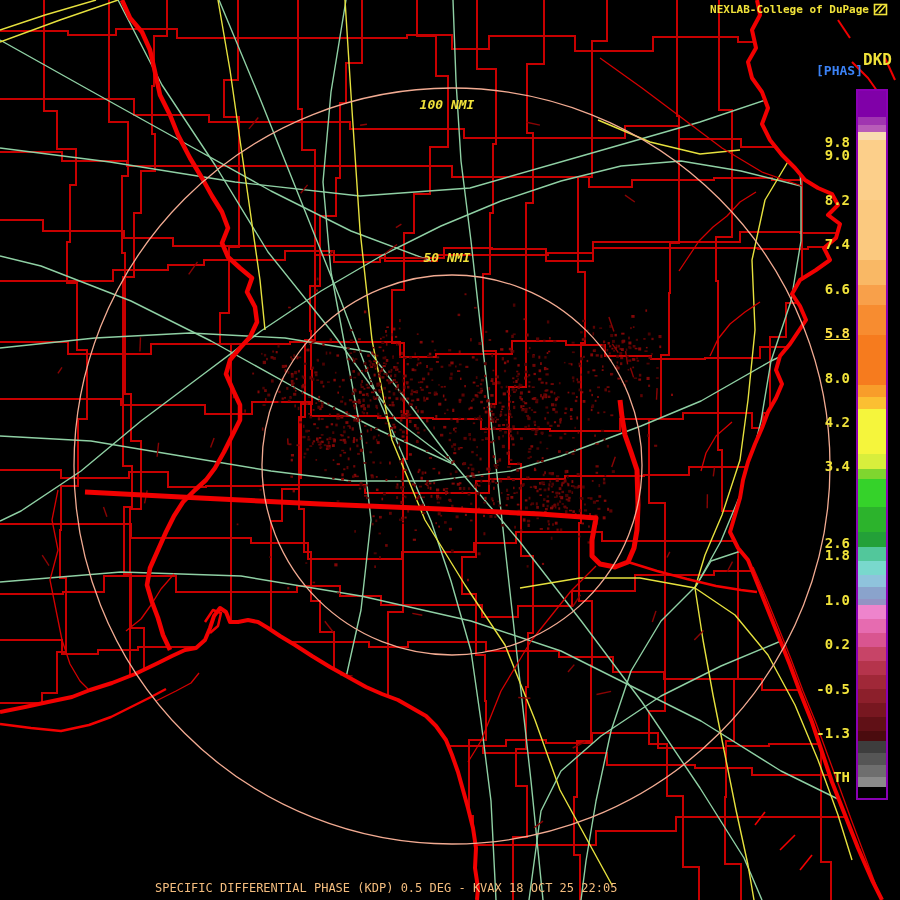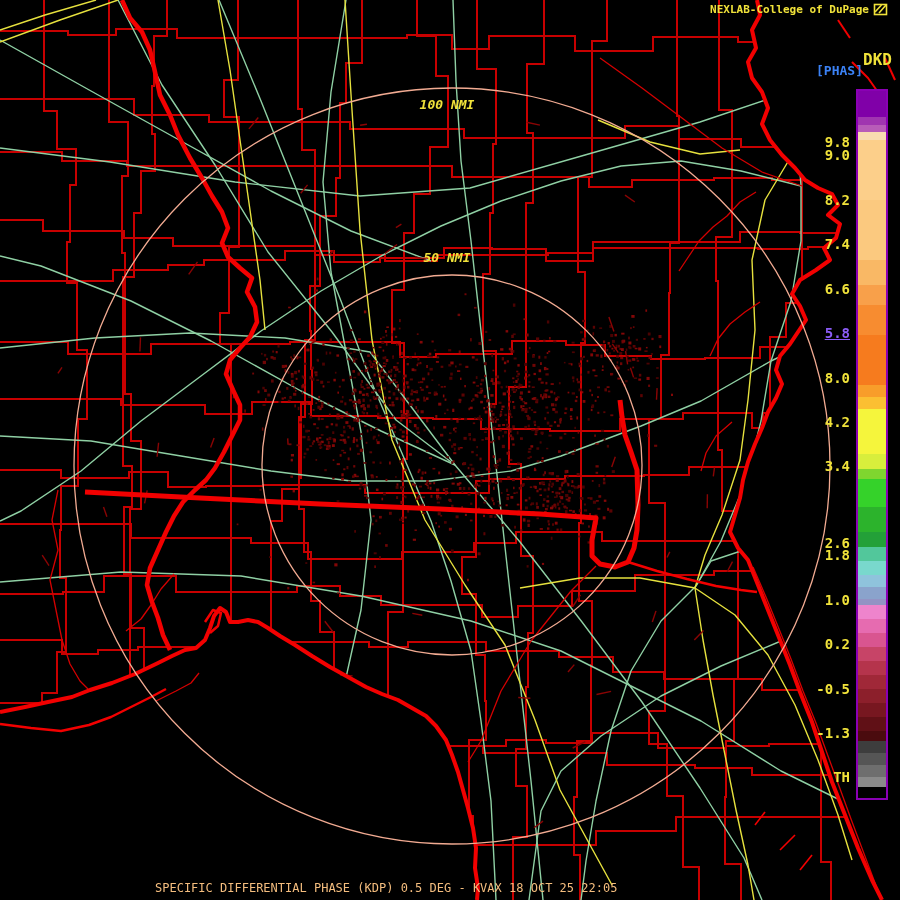--- a/index.html
+++ b/index.html
@@ -1483,21 +1483,21 @@
       <div class="seg" style="height: 12px; background: rgb(110, 110, 110);"></div>
       <div class="seg" style="height: 10px; background: rgb(138, 138, 138);"></div>
       <div class="seg" style="height: 10px; background: rgb(0, 0, 0);"></div>
     </div>
   <div id="cbar-labels">
       <div class="cblabel" style="top: 103px; color: rgb(240, 226, 58); margin-top: 31px;">9.8</div>
       <div class="cblabel" style="top: 147px; color: rgb(240, 226, 58);">9.0</div>
       <div class="cblabel" style="top: 192px; color: rgb(240, 226, 58);">8.2</div>
       <div class="cblabel" style="top: 236px; color: rgb(240, 226, 58);">7.4</div>
       <div class="cblabel" style="top: 281px; color: rgb(240, 226, 58);">6.6</div>
-      <div class="cblabel" style="top: 325px; color: #8b5cf6; text-decoration: underline;">5.8</div>
+      <div class="cblabel" style="top: 325px; color: #fde047; text-decoration: underline;">5.8</div>
       <div class="cblabel" style="top: 370px; color: rgb(240, 226, 58);">8.0</div>
       <div class="cblabel" style="top: 414px; color: rgb(240, 226, 58);">4.2</div>
       <div class="cblabel" style="top: 458px; color: rgb(240, 226, 58);">3.4</div>
       <div class="cblabel" style="top: 503px; color: rgb(240, 226, 58); margin-top: 32px;">2.6</div>
       <div class="cblabel" style="top: 547px; color: rgb(240, 226, 58);">1.8</div>
       <div class="cblabel" style="top: 592px; color: rgb(240, 226, 58);">1.0</div>
       <div class="cblabel" style="top: 636px; color: rgb(240, 226, 58);">0.2</div>
       <div class="cblabel" style="top: 681px; color: rgb(240, 226, 58);">-0.5</div>
       <div class="cblabel" style="top: 725px; color: rgb(240, 226, 58);">-1.3</div>
       <div class="cblabel" style="top: 769px; color: rgb(240, 226, 58);">TH</div>

